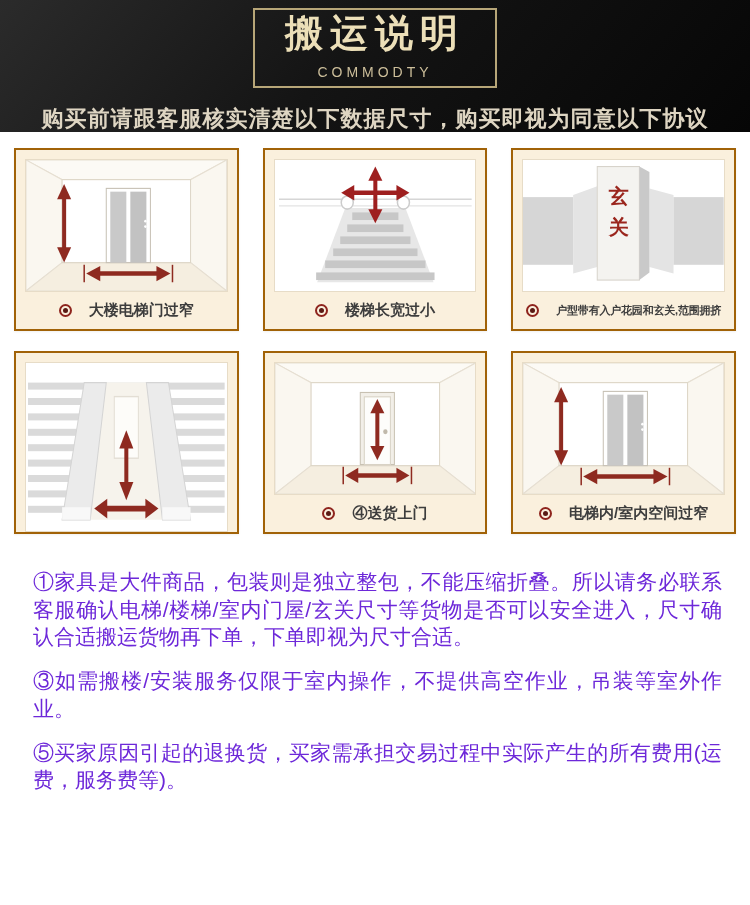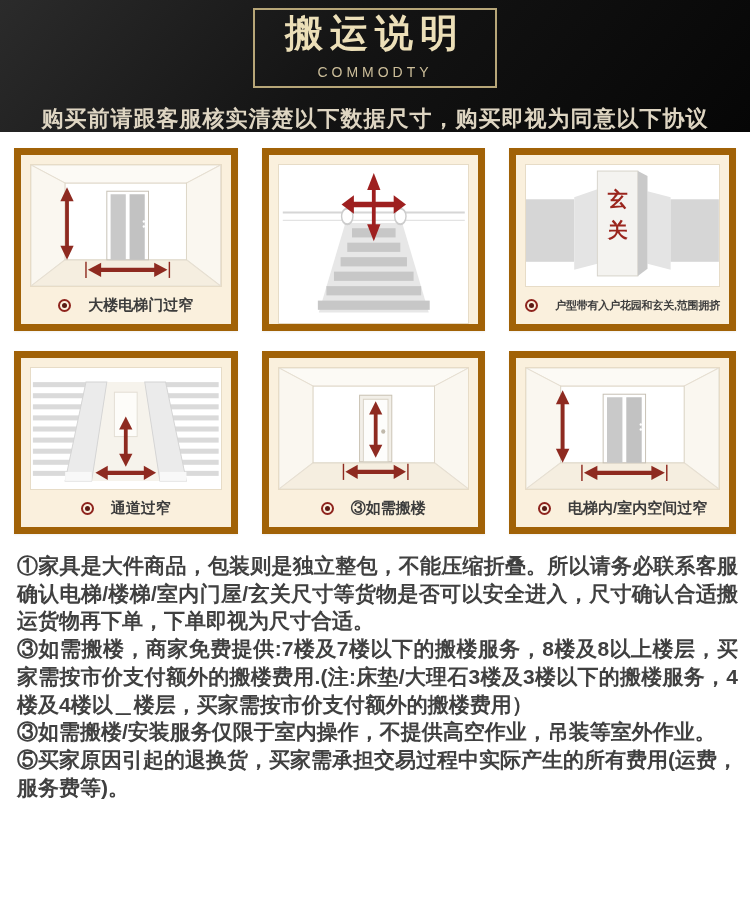--- a/index.html
+++ b/index.html
@@ -49,21 +49,21 @@
   }
   
   .grid {
     display: grid;
     grid-template-columns: repeat(3, 1fr);
     gap: 20px 24px;
     padding: 16px 14px 8px 14px;
   }
   .card {
     background: #faf0dd;
-    border: 7px solid #a16207;
+    border: 2px solid #a16207;
     height: 183px;
     box-sizing: border-box;
     padding: 9px 9px 0 9px;
     display: flex;
     flex-direction: column;
     box-shadow: 0 1px 2px rgba(0,0,0,0.06);
   }
   .illustration {
     flex: 1;
     background: #ffffff;
@@ -111,25 +111,25 @@
     font-weight: bold;
     color: #9a251d;
     text-align: center;
     word-break: break-all;
   }
   
   .terms {
     padding: 10px 12px 10px 17px;
   }
   .terms p {
-    margin: 0;
+    margin: 16px;
     font-size: 21px;
     line-height: 1.32;
-    font-weight: bold;
-    color: #404040;
+    font-weight: normal;
+    color: #6d28d9;
     text-align: justify;
   }
 </style>
 </head>
 <body>
 
 <div class="header">
   <div class="title-box">
     <div class="title">搬运说明</div>
     <div class="subtitle">COMMODTY</div>
@@ -184,20 +184,26 @@
         <rect x="58" y="81" width="84" height="7" fill="#c7c7c7"></rect>
         <rect x="50" y="92" width="100" height="7" fill="#c7c7c7"></rect>
         <rect x="41" y="103" width="118" height="7" fill="#c7c7c7"></rect>
         <line x1="100" y1="16" x2="100" y2="48" stroke="#9e1f1f" stroke-width="4"></line>
         <polygon points="100,6 93,19 107,19" fill="#9e1f1f"></polygon>
         <polygon points="100,58 93,45 107,45" fill="#9e1f1f"></polygon>
         <line x1="77" y1="30" x2="123" y2="30" stroke="#9e1f1f" stroke-width="4"></line>
         <polygon points="66,30 79,23 79,37" fill="#9e1f1f"></polygon>
         <polygon points="134,30 121,23 121,37" fill="#9e1f1f"></polygon>
       </svg>
+    </div>
+    <div class="caption">
+      <span class="bullseye">
+          <span class="dot"></span>
+        </span>
+      <span class="caption-text">楼梯长宽过小</span>
     </div>
   </div>
 
   <div class="card">
     <div class="illustration">
       <svg viewBox="0 0 200 120" preserveAspectRatio="none">
         <rect x="0" y="34" width="50" height="62" fill="#d6d6d6"></rect>
         <polygon points="50,32 74,24 74,98 50,104" fill="#e4e4e4"></polygon>
         <polygon points="126,26 150,32 150,104 126,98" fill="#e4e4e4"></polygon>
         <rect x="150" y="34" width="50" height="62" fill="#d6d6d6"></rect>
@@ -233,26 +239,20 @@
         <rect x="36" y="103" width="28" height="9" fill="#f8f8f8"></rect>
         <rect x="136" y="103" width="28" height="9" fill="#f8f8f8"></rect>
         <line x1="100" y1="57" x2="100" y2="89" stroke="#8e2a20" stroke-width="4"></line>
         <polygon points="100,48 93,61 107,61" fill="#8e2a20"></polygon>
         <polygon points="100,98 93,85 107,85" fill="#8e2a20"></polygon>
         <line x1="78" y1="104" x2="122" y2="104" stroke="#8e2a20" stroke-width="4"></line>
         <polygon points="68,104 81,97 81,111" fill="#8e2a20"></polygon>
         <polygon points="132,104 119,97 119,111" fill="#8e2a20"></polygon>
       </svg>
     </div>
-    <div class="caption">
-      <span class="bullseye">
-          <span class="dot"></span>
-        </span>
-      <span class="caption-text">通道过窄</span>
-    </div>
   </div>
 
   <div class="card">
     <div class="illustration">
       <svg viewBox="0 0 200 120" preserveAspectRatio="none">
         <polygon points="0,0 200,0 164,18 36,18" fill="#fcfaf5" stroke="#e6dfd2" stroke-width="1"></polygon>
         <polygon points="0,0 36,18 36,94 0,120" fill="#faf7f0" stroke="#e6dfd2" stroke-width="1"></polygon>
         <polygon points="200,0 164,18 164,94 200,120" fill="#faf7f0" stroke="#e6dfd2" stroke-width="1"></polygon>
         <polygon points="0,120 36,94 164,94 200,120" fill="#f5eee0" stroke="#e6dfd2" stroke-width="1"></polygon>
         <rect x="36" y="18" width="128" height="76" fill="#ffffff" stroke="#ddd6c7"></rect>
@@ -266,21 +266,21 @@
         <line x1="136" y1="95" x2="136" y2="111" stroke="#8e2a20" stroke-width="1.5"></line>
         <line x1="80" y1="103" x2="124" y2="103" stroke="#8e2a20" stroke-width="4"></line>
         <polygon points="70,103 83,96 83,110" fill="#8e2a20"></polygon>
         <polygon points="134,103 121,96 121,110" fill="#8e2a20"></polygon>
       </svg>
     </div>
     <div class="caption">
       <span class="bullseye">
           <span class="dot"></span>
         </span>
-      <span class="caption-text">③如需搬楼</span>
+      <span class="caption-text">④送货上门</span>
     </div>
   </div>
 
   <div class="card">
     <div class="illustration">
       <svg viewBox="0 0 200 120" preserveAspectRatio="none">
         <polygon points="0,0 200,0 164,18 36,18" fill="#fcfaf5" stroke="#e6dfd2" stroke-width="1"></polygon>
         <polygon points="0,0 36,18 36,94 0,120" fill="#faf7f0" stroke="#e6dfd2" stroke-width="1"></polygon>
         <polygon points="200,0 164,18 164,94 200,120" fill="#faf7f0" stroke="#e6dfd2" stroke-width="1"></polygon>
         <polygon points="0,120 36,94 164,94 200,120" fill="#f5eee0" stroke="#e6dfd2" stroke-width="1"></polygon>
@@ -305,16 +305,15 @@
           <span class="dot"></span>
         </span>
       <span class="caption-text">电梯内/室内空间过窄</span>
     </div>
   </div>
 
 </div>
 
 <div class="terms">
   <p>①家具是大件商品，包装则是独立整包，不能压缩折叠。所以请务必联系客服确认电梯/楼梯/室内门屋/玄关尺寸等货物是否可以安全进入，尺寸确认合适搬运货物再下单，下单即视为尺寸合适。</p>
-  <p>③如需搬楼，商家免费提供:7楼及7楼以下的搬楼服务，8楼及8以上楼层，买家需按市价支付额外的搬楼费用.(注:床垫/大理石3楼及3楼以下的搬楼服务，4楼及4楼以＿楼层，买家需按市价支付额外的搬楼费用）</p>
   <p>③如需搬楼/安装服务仅限于室内操作，不提供高空作业，吊装等室外作业。</p>
   <p>⑤买家原因引起的退换货，买家需承担交易过程中实际产生的所有费用(运费，服务费等)。</p>
 </div>
 
 </body></html>

